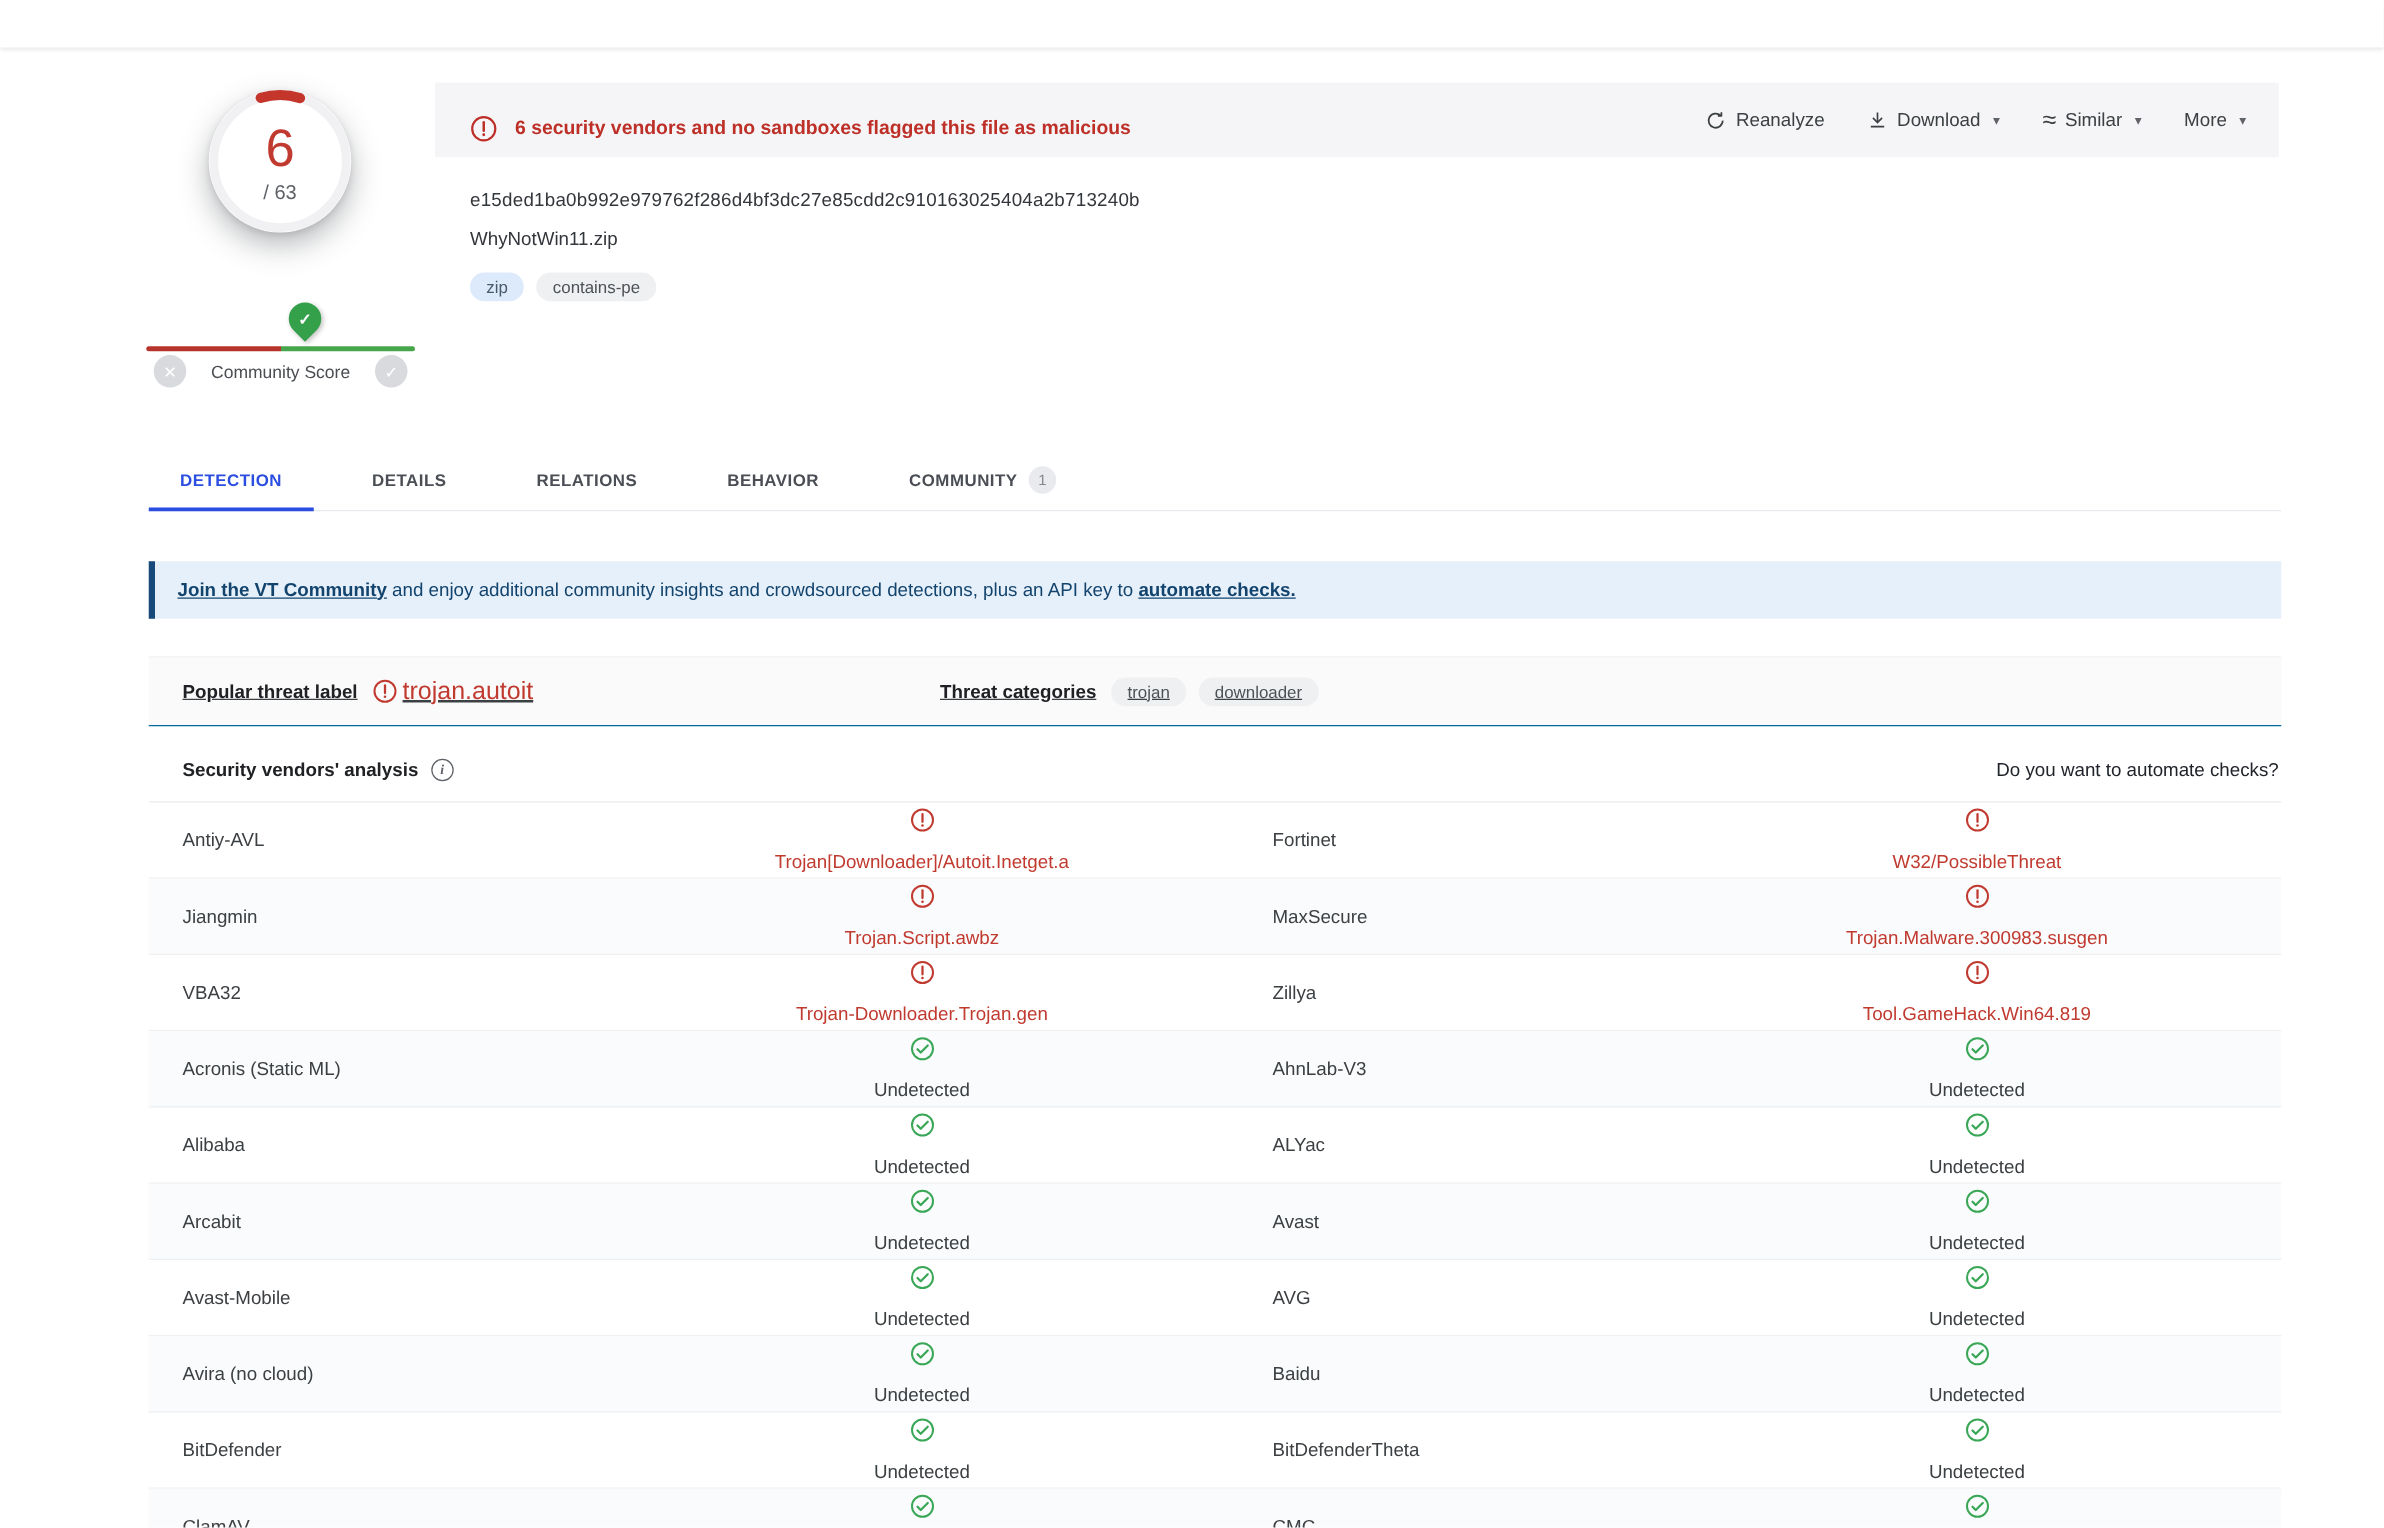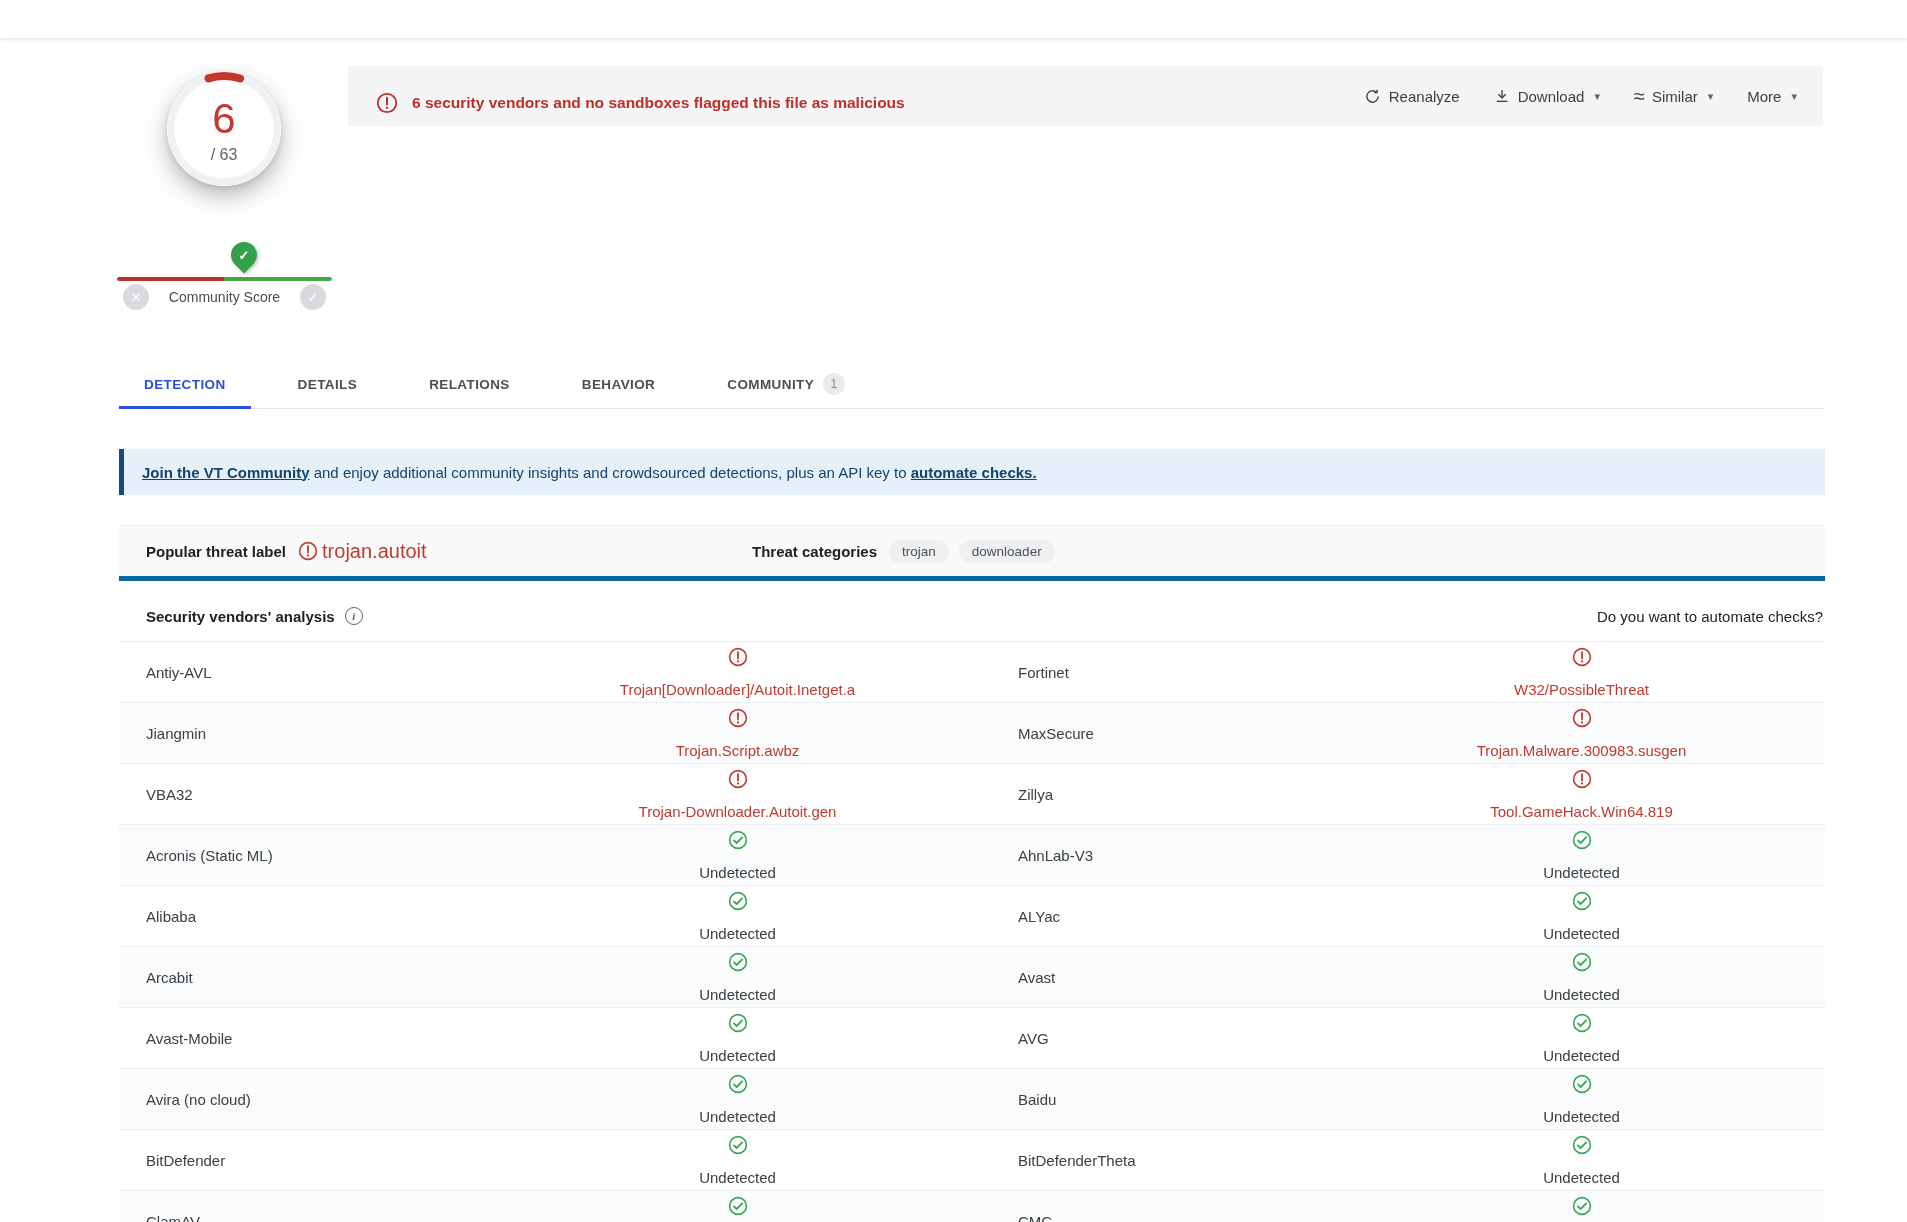--- a/index.html
+++ b/index.html
@@ -71,22 +71,22 @@
   .tab.active { color:var(--tab-blue); border-bottom-color:var(--tab-blue); }
   .tab-badge { width:22px; height:22px; border-radius:50%; background:#e9eaee; color:#84888d;
     font-size:12px; font-weight:normal; display:flex; align-items:center; justify-content:center; margin-left:9px; }
 
   
   .join-banner { margin-top:40px; min-height:46px; background:#e6f0fa; border-left:5px solid #174a7a;
     display:flex; align-items:center; padding:12px 20px 12px 18px; font-size:15px; color:var(--navy); }
   .join-banner a { color:var(--navy); font-weight:bold; text-decoration:underline; cursor:pointer; }
 
   
-  .threat-row { margin-top:30px; background:#fafafa; border-top:1px solid #f1f3f4; border-bottom:5px solid #0369a1;
-    height:56px; display:grid; grid-template-columns:606px 576px 1fr; align-items:center; padding-left:27px; }
+  .threat-row { margin-top:30px; background:#fafafa; border-top:1px solid #f1f3f4; border-bottom:1px solid #0369a1;
+    height:56px; display:grid; grid-template-columns:606px 576px 1fr; align-items:center; padding-left:27px;text-decoration:underline; }
   .threat-group { display:flex; align-items:center; gap:12px; }
   .threat-label { font-weight:bold; font-size:15px; color:#202124; white-space:nowrap; }
   .threat-value { color:var(--red); font-size:20px; display:flex; align-items:center; gap:4px;justify-content:flex-end; }
 
   
   .analysis-head { display:flex; align-items:center; margin-top:26px; padding:0 2px 16px 27px; }
   .analysis-title { font-weight:bold; font-size:15px; color:#202124; display:flex; align-items:center; gap:10px; }
   .info-icon { width:18px; height:18px; border:1.4px solid #5f6368; border-radius:50%; color:#5f6368;
     font-size:11px; font-style:italic; font-family:"Liberation Serif", serif; display:flex; align-items:center; justify-content:center; cursor:pointer; }
   .automate-q { margin-left:auto; font-size:15px; color:#20242a; }
@@ -159,20 +159,28 @@
             <span class="caret">▾</span>
         </div>
         <div class="action-btn">
           <span>More</span>
             <span class="caret">▾</span>
         </div>
       </div>
     </div>
 
     <div class="file-body">
+      <div class="file-main">
+        <div class="file-hash">e15ded1ba0b992e979762f286d4bf3dc27e85cdd2c910163025404a2b713240b</div>
+        <div class="file-name">WhyNotWin11.zip</div>
+        <div class="tag-row">
+            <span class="pill pill-blue">zip</span>
+            <span class="pill">contains-pe</span>
+          </div>
+      </div>
     </div>
   </div>
 </div>
 
 <div class="content">
 
   <div class="tabs">
     <div class="tab active">
         <span>DETECTION</span>
       </div>
@@ -280,21 +288,21 @@
   <div class="det-row">
     <div class="vendor">VBA32</div>
     <div class="result malicious">
           <span class="r-icon">
   <svg width="20" height="20" viewBox="0 0 20 20">
     <circle cx="10" cy="10" r="8.4" fill="none" stroke="#c13a30" stroke-width="1.6"></circle>
     <line x1="10" y1="5.2" x2="10" y2="11.4" stroke="#c13a30" stroke-width="1.8" stroke-linecap="round"></line>
     <circle cx="10" cy="14.4" r="1.05" fill="#c13a30"></circle>
   </svg>
 </span>
-          <span class="r-text">Trojan-Downloader.Autoit.gen</span>
+          <span class="r-text">Trojan-Downloader.Trojan.gen</span>
         </div>
     <div class="vendor">Zillya</div>
     <div class="result malicious">
           <span class="r-icon">
   <svg width="20" height="20" viewBox="0 0 20 20">
     <circle cx="10" cy="10" r="8.4" fill="none" stroke="#c13a30" stroke-width="1.6"></circle>
     <line x1="10" y1="5.2" x2="10" y2="11.4" stroke="#c13a30" stroke-width="1.8" stroke-linecap="round"></line>
     <circle cx="10" cy="14.4" r="1.05" fill="#c13a30"></circle>
   </svg>
 </span>

